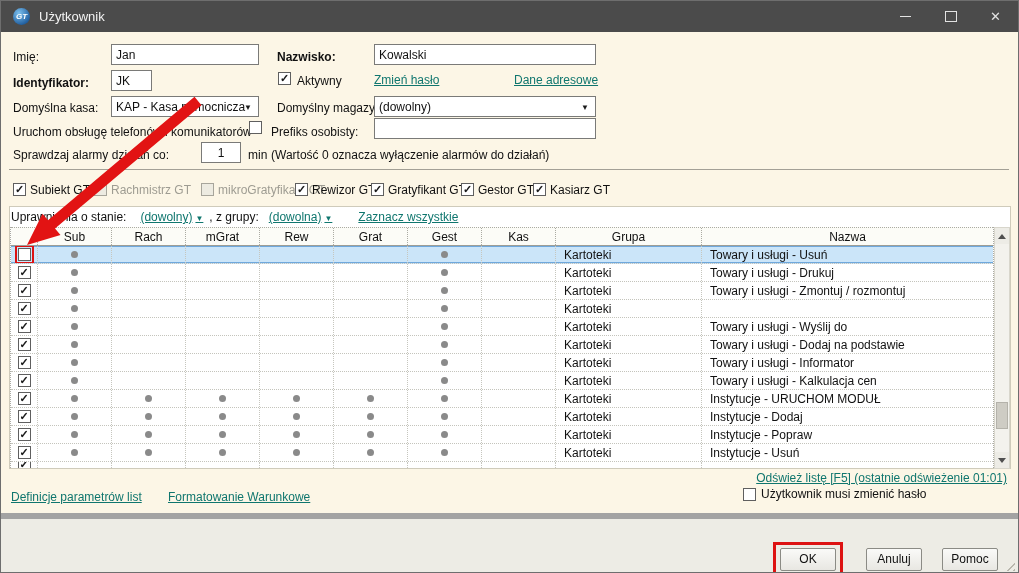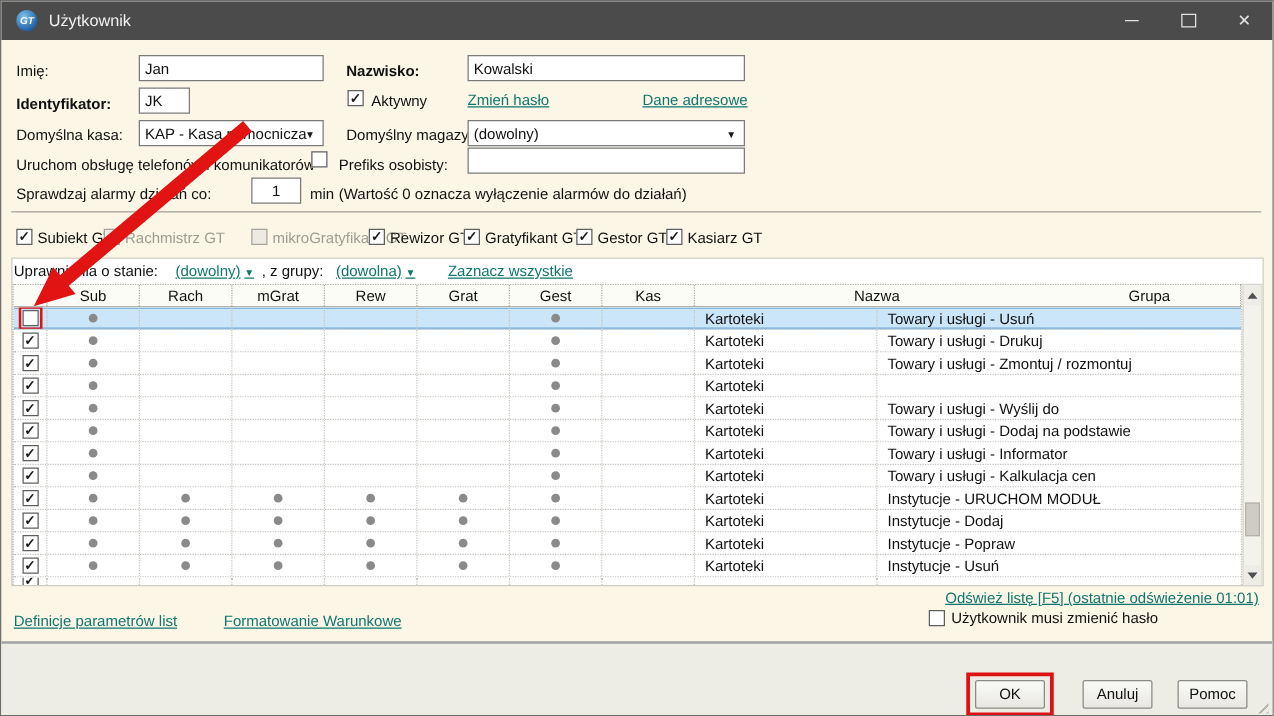--- a/index.html
+++ b/index.html
@@ -61,25 +61,25 @@
   
   .vscroll{position:absolute;left:993px;top:226px;width:16px;height:242px;background:#F3F2ED;
     border:1px solid #D8D6CC;box-sizing:border-box;}
   .sbtn{position:absolute;left:0;width:14px;height:16px;display:flex;align-items:center;justify-content:center;background:#EDECE6;}
   .tri-up{width:0;height:0;border-left:4px solid transparent;border-right:4px solid transparent;border-bottom:5px solid #4F4F4F;}
   .tri-dn{width:0;height:0;border-left:4px solid transparent;border-right:4px solid transparent;border-top:5px solid #4F4F4F;}
   .sthumb{position:absolute;left:1px;top:174px;width:12px;height:27px;background:#CECCC4;border:1px solid #B4B2AA;box-sizing:border-box;}
   
   .refresh{position:absolute;right:11px;top:470px;}
   .deflink{position:absolute;left:10px;top:489px;}
-  .fmtlink{position:absolute;left:167px;top:489px;margin-left:11px;}
+  .fmtlink{position:absolute;left:167px;top:489px;}
   .mustchange{position:absolute;left:742px;top:486px;display:flex;align-items:center;gap:5px;white-space:nowrap;}
   
   .btnbar{position:absolute;left:0;top:512px;width:100%;height:61px;background:var(--bar,#EDECE5);
-    border-top:2px solid #a3a3a3;box-sizing:border-box;}
+    border-top:6px solid #a3a3a3;box-sizing:border-box;}
   .btn{position:absolute;top:29px;width:56px;height:23px;background:linear-gradient(#FAFAF8,#E8E7E2);
     border:1px solid #8B8B85;border-radius:2px;text-align:center;line-height:21px;font-size:12px;box-sizing:border-box;cursor:pointer;}
   .btn-ok{left:779px;}
   .btn-cancel{left:865px;}
   .btn-help{left:941px;}
   .ok-redrect{position:absolute;left:772px;top:23px;width:70px;height:35px;border:3px solid var(--red,#DD1212);box-sizing:border-box;pointer-events:none;}
   .grip{position:absolute;right:3px;bottom:3px;width:13px;height:13px;
     background:repeating-linear-gradient(-45deg,#B9B7AD 0 1.5px,transparent 1.5px 4.8px);
     clip-path:polygon(100% 0,100% 100%,0 100%);}
   
@@ -137,21 +137,21 @@
   <div class="lb" style="left:247px;top:147px;">min</div>
   <div class="lb" style="left:270px;top:147px;">(Wartość 0 oznacza wyłączenie alarmów do działań)</div>
 
   <div class="divider"></div>
 
   <div id="products">
       <div class="prod" style="left: 12px;">
         <span class="cb checked"></span>
         <span class="plabel">Subiekt GT</span>
       </div>
-      <div class="prod disabled" style="left: 82px;">
+      <div class="prod disabled" style="left: 93px;">
         <span class="cb disabled"></span>
         <span class="plabel">Rachmistrz GT</span>
       </div>
       <div class="prod disabled" style="left: 200px;">
         <span class="cb disabled"></span>
         <span class="plabel">mikroGratyfikant GT</span>
       </div>
       <div class="prod" style="left: 294px;">
         <span class="cb checked"></span>
         <span class="plabel">Rewizor GT</span>
@@ -191,22 +191,22 @@
   <div class="grid" id="grid">
       <div class="ghead">
         <div class="hcell" style="width: 27px;"></div>
         <div class="hcell" style="width: 74px;">Sub</div>
         <div class="hcell" style="width: 74px;">Rach</div>
         <div class="hcell" style="width: 74px;">mGrat</div>
         <div class="hcell" style="width: 74px;">Rew</div>
         <div class="hcell" style="width: 74px;">Grat</div>
         <div class="hcell" style="width: 74px;">Gest</div>
         <div class="hcell" style="width: 74px;">Kas</div>
+        <div class="hcell" style="width: 146px;">Grupa</div>
         <div class="hcell" style="flex: 1 1 0%; border-right: none;">Nazwa</div>
-        <div class="hcell" style="width: 146px;">Grupa</div>
       </div>
       <div class="grow selected">
         <div class="gcell" style="width: 27px;">
           <span class="cb redbox"></span>
         </div>
         <div class="gcell" style="width: 74px;">
           <span class="dot"></span>
         </div>
         <div class="gcell" style="width: 74px;"></div>
         <div class="gcell" style="width: 74px;"></div>

